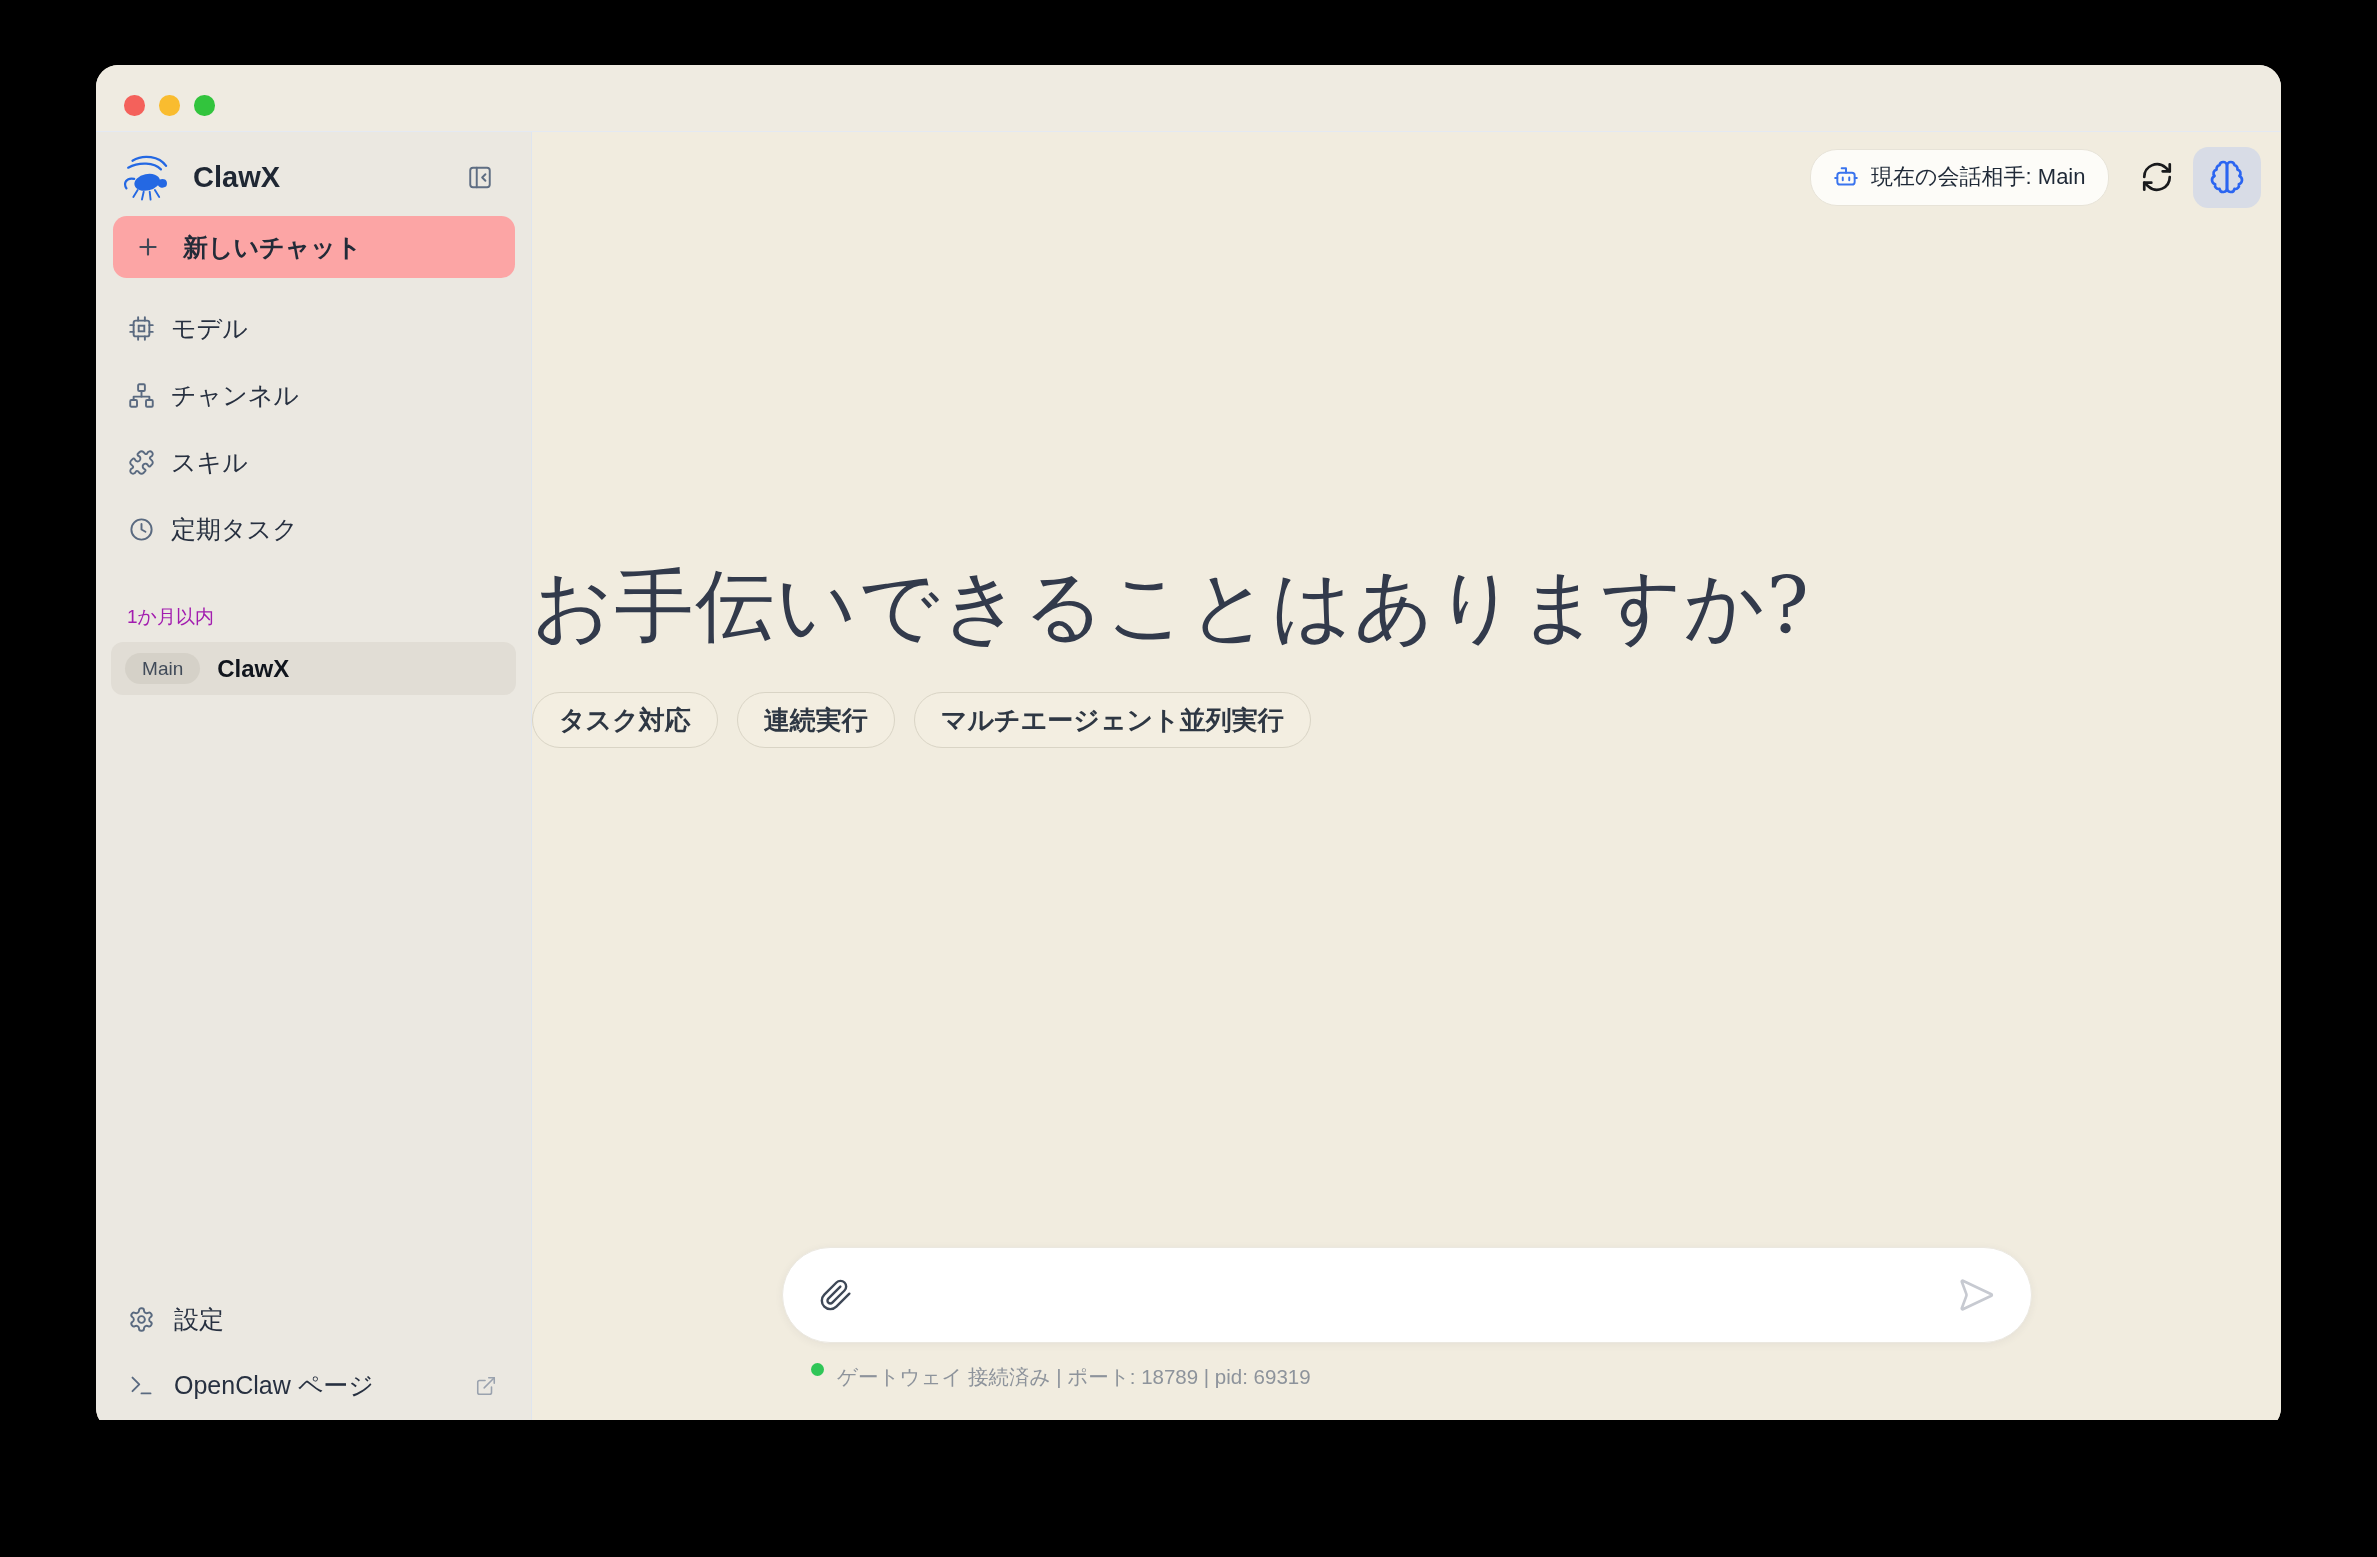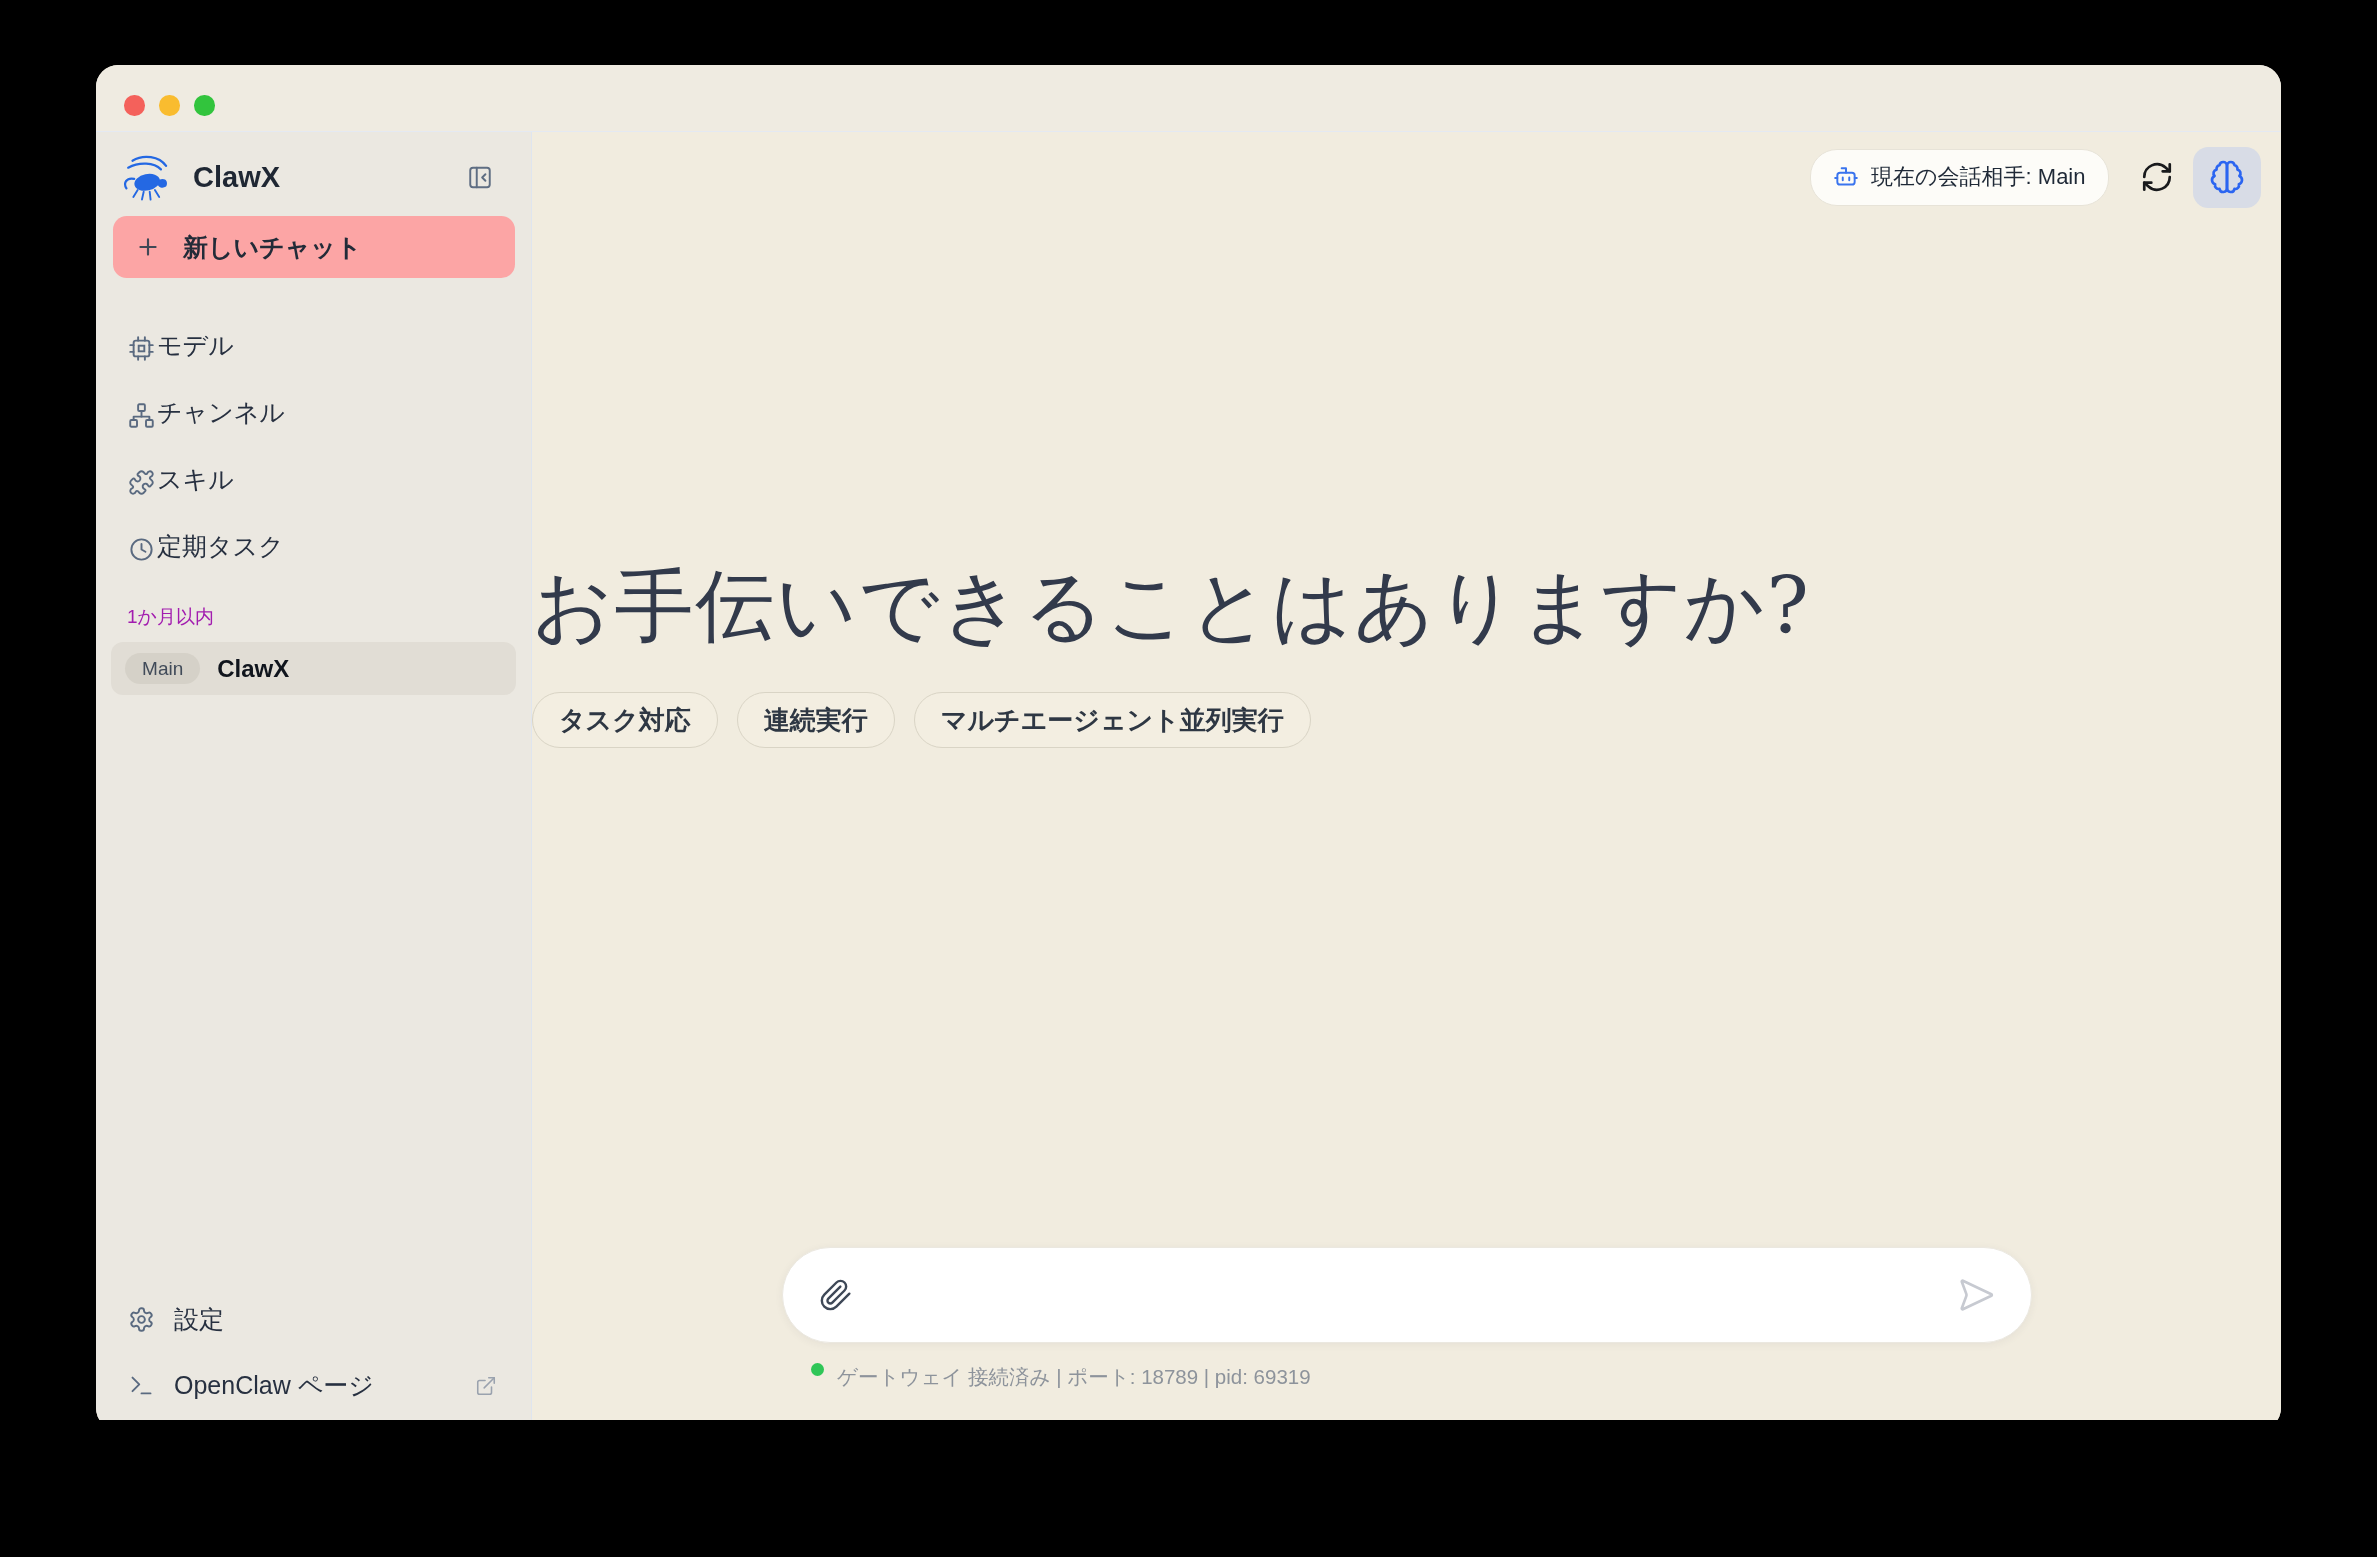--- a/index.html
+++ b/index.html
@@ -19,21 +19,21 @@
   .sidebar{position:absolute;left:0;top:67px;bottom:0;width:435px;background:#ebe8e1;
            border-right:1.7px solid #dfe5ef;}
   .sidebar-header{display:flex;align-items:center;padding:20.5px 38px 0 24px;}
   .app-name{font-size:29px;font-weight:700;color:#1f2733;margin-left:17px;}
   .collapse-btn{margin-left:auto;color:#5f6e83;background:none;border:none;padding:0;cursor:pointer;line-height:0;}
   .new-chat{margin:13.7px 15.4px 0 17px;height:62px;border-radius:13.7px;background:#fca5a5;
             display:flex;align-items:center;gap:22px;padding-left:22px;font-size:25px;
             font-weight:600;color:#222b38;border:none;width:402px;cursor:pointer;text-align:left;}
   .new-chat .plus{color:#3f4856;line-height:0;}
   .nav{margin-top:17px;}
-  .nav-item{height:67px;display:flex;align-items:flex-end;gap:2px;padding-left:32px;
+  .nav-item{height:67px;display:flex;align-items:center;gap:16px;padding-left:32px;
             font-size:25px;font-weight:500;color:#273040;cursor:pointer;}
   .nav-item .nicon{color:#5a6a80;line-height:0;}
   .section-label{margin:41px 0 0 31px;font-size:19px;color:#a21caf;}
   .history-item{margin:12px 15.4px 0;height:53px;border-radius:12px;background:#e1ddd5;
                 display:flex;align-items:center;padding:0 13.7px;gap:17px;cursor:pointer;}
   .badge{height:31px;padding:0 17px;border-radius:15.4px;background:#d5d1c8;font-size:19px;
          color:#414b59;display:flex;align-items:center;}
   .history-title{font-size:24px;font-weight:700;color:#10151d;}
   .sidebar-footer{position:absolute;left:0;right:0;bottom:19px;}
   .footer-item{height:51px;display:flex;align-items:center;gap:19px;padding:0 34px 0 32px;

